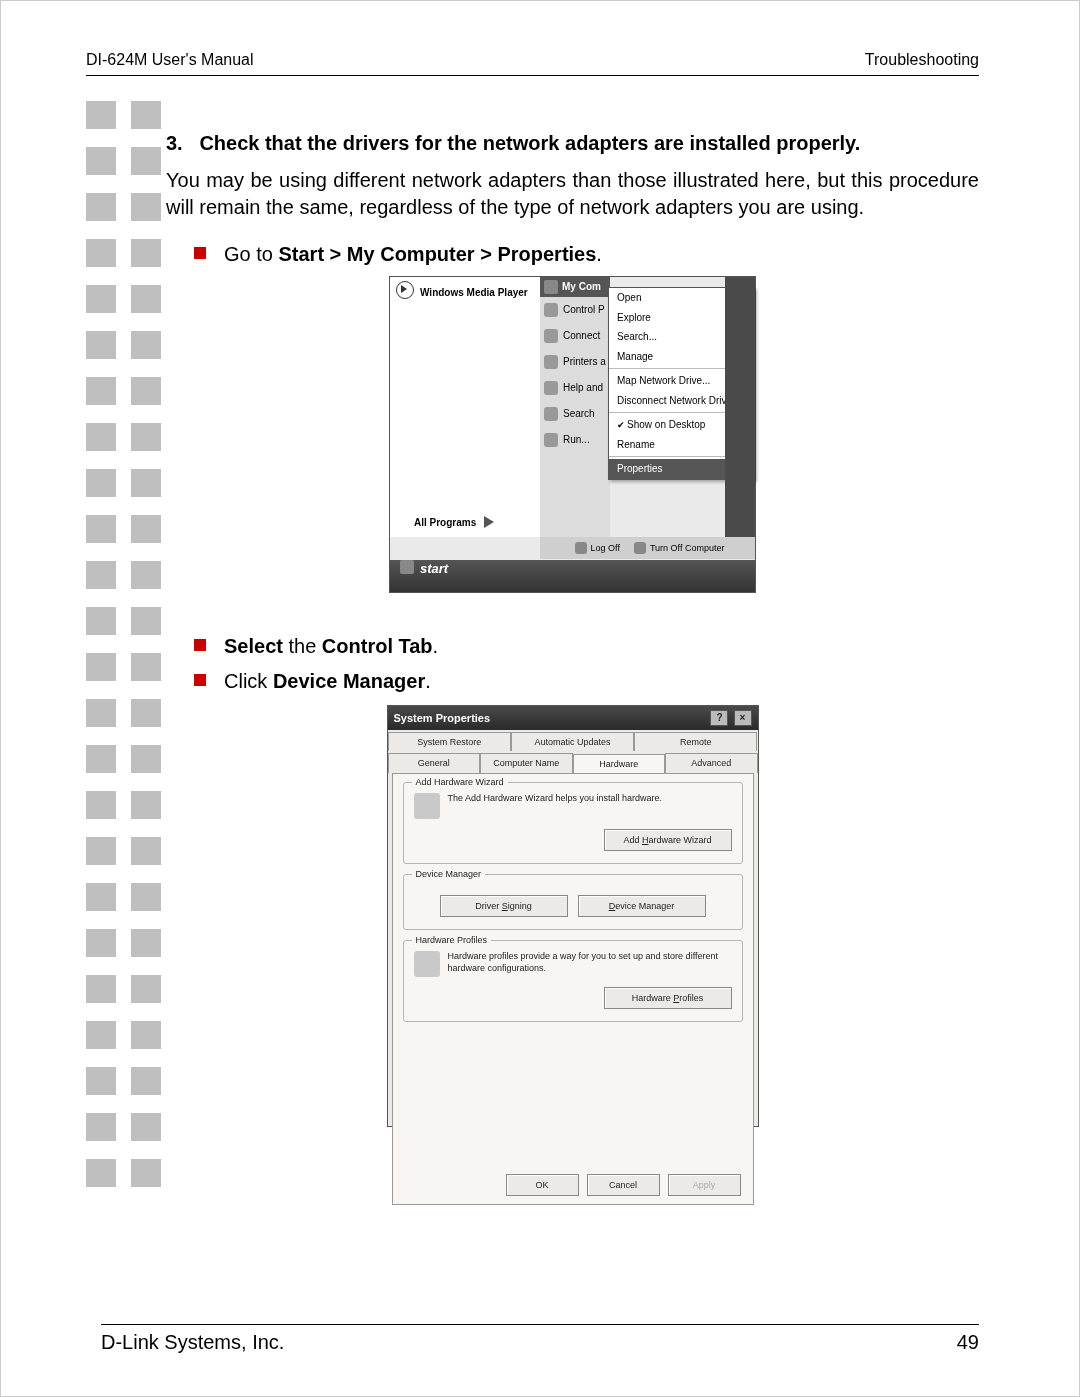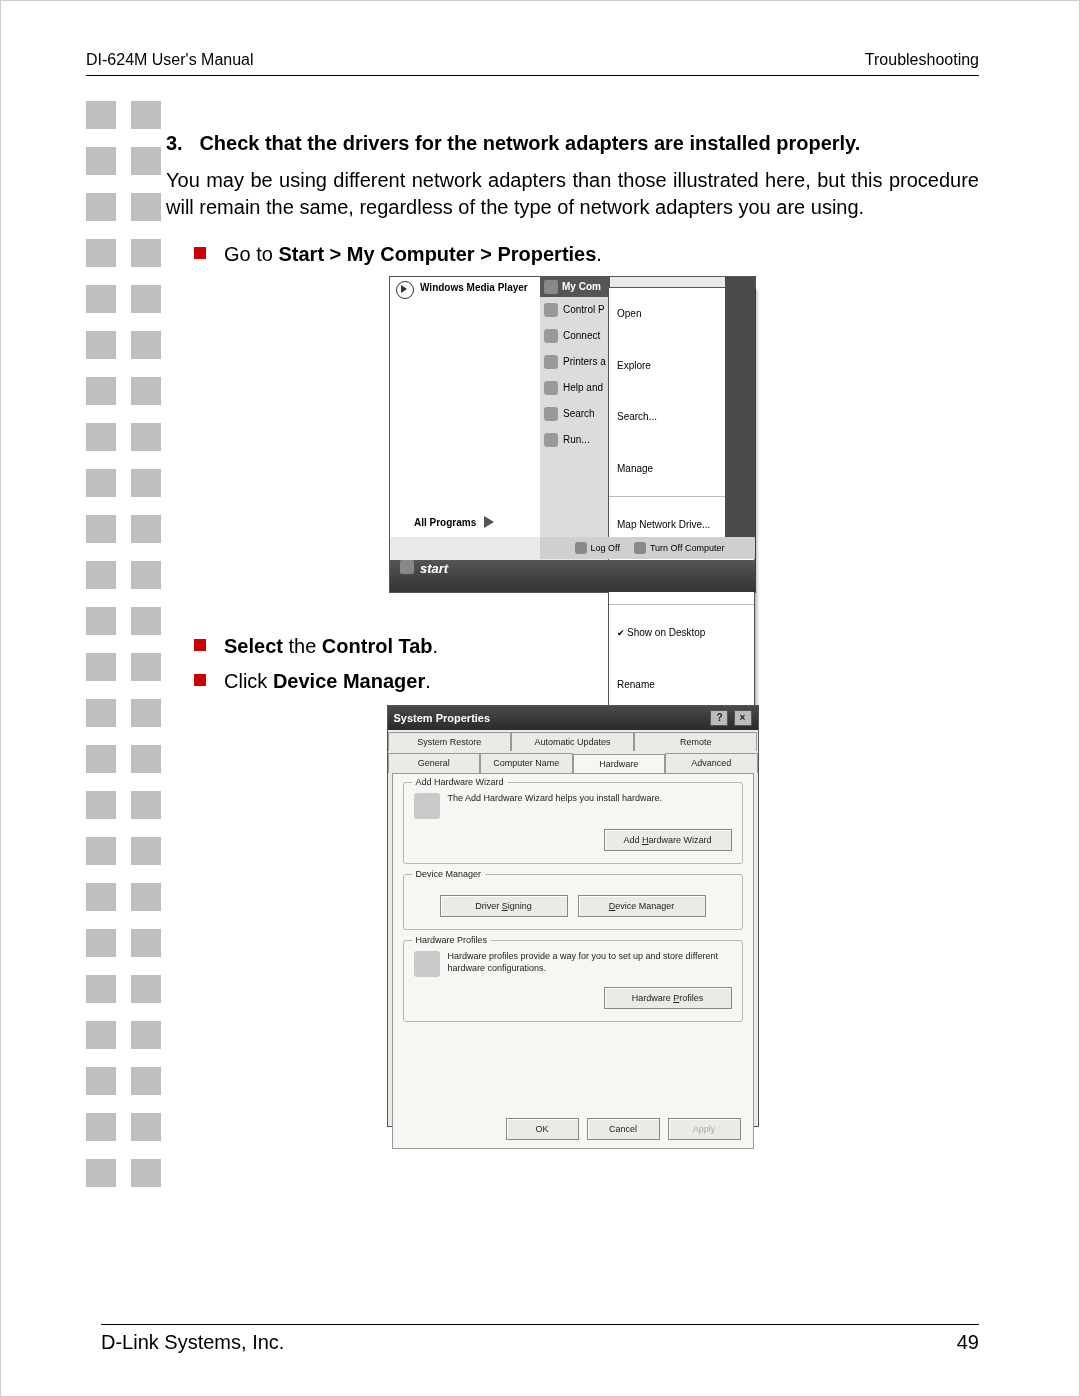--- a/index.html
+++ b/index.html
@@ -58,42 +58,42 @@
     background: #eaeaea;
     border: 1px solid #555;
     font-size: 10px;
     color: #000;
   }
   .sm-left {
     position: absolute; left: 0; top: 0; width: 150px; height: 260px;
     background: #fff;
     border-right: 1px solid #bbb;
   }
-  .sm-row { display:flex; align-items:flex-start; padding:4px 6px; }
+  .sm-row { display:flex; align-items:flex-end; padding:4px 6px; }
   .sm-row .ic { width:16px; height:16px; background:#bbb; border-radius:3px; margin-right:6px; flex:0 0 auto; }
   .sm-row.wmp .ic { background:#fff; border:1px solid #333; border-radius:50%; position:relative; }
   .sm-row.wmp .ic::after{content:"";position:absolute;left:4px;top:3px;border-left:6px solid #333;border-top:4px solid transparent;border-bottom:4px solid transparent;}
   .sm-allprog { position:absolute; bottom:8px; left:24px; font-weight:bold; display:flex; }
   .sm-allprog .arr { width:0;height:0;border-left:10px solid #555;border-top:6px solid transparent;border-bottom:6px solid transparent;margin-left:8px;}
   .sm-right {
     position: absolute; left:150px; top:0; width:70px; height:260px;
     background:#dcdcdc;
   }
   .sm-right .mc {
     background:#555; color:#fff; padding:3px 4px; font-weight:bold;
     display:flex; align-items:center;
   }
   .sm-right .mc .ic{width:14px;height:14px;background:#888;margin-right:4px;border-radius:2px;}
   .sm-side { display:flex; align-items:center; padding:6px 4px; }
   .sm-side .ic{width:14px;height:14px;background:#999;margin-right:5px;border-radius:3px;}
   .ctx {
     position:absolute; left:218px; top:10px; width:145px;
     background:#fff; border:1px solid #555; box-shadow:2px 2px 3px rgba(0,0,0,.3);
   }
-  .ctx .ci { padding:19px 8px; }
+  .ctx .ci { padding:3px 8px; }
   .ctx hr { border:none; border-top:1px solid #bbb; margin:2px 0; }
   .ctx .sel { background:#555; color:#fff; }
   .ctx .chk::before{content:"✔ "; font-size:9px;}
   .desk {
     position:absolute; right:0; top:0; width:30px; height:260px;
     background:#4a4a4a;
   }
   .logoff-bar {
     position:absolute; left:150px; top:260px; right:0; height:22px;
     background:#cfcfcf; display:flex; align-items:center; justify-content:center; font-size:9px;
@@ -126,21 +126,21 @@
     display:inline-block;width:16px;height:14px;background:#bbb;border:1px solid #555;margin-left:2px;text-align:center;line-height:14px;font-size:10px;color:#222;font-weight:bold;
   }
   .tabs-row { display:flex; }
   .tabs-row .tab {
     flex:1; text-align:center; padding:3px 2px; font-size:9px;
     border:1px solid #999; border-bottom:none; background:#eceae6; margin-top:2px;
   }
   .tabs-row .tab.sub{font-size:9px;}
   .tabs-row .tab.active{background:#f7f6f3; position:relative; top:1px; border-bottom:1px solid #f7f6f3;}
   .sp-body{
-    border:1px solid #999; margin:0 4px 4px 4px; height:376px;
+    border:1px solid #999; margin:0 4px 4px 4px; height:432px;
     background:#f7f6f3; padding:8px 10px; box-sizing:border-box; position:relative;
   }
   .grp{
     border:1px solid #b5b5b5; border-radius:3px; padding:10px 10px 12px 10px; margin-bottom:10px;
     position:relative;
   }
   .grp .lg{position:absolute;top:-7px;left:8px;background:#f7f6f3;padding:0 4px;font-size:9px;}
   .grp .row{display:flex;align-items:flex-start;}
   .grp .gic{width:26px;height:26px;background:#c9c9c9;border-radius:3px;margin-right:8px;flex:0 0 auto;}
   .grp .gtxt{font-size:9px;line-height:1.25;}

